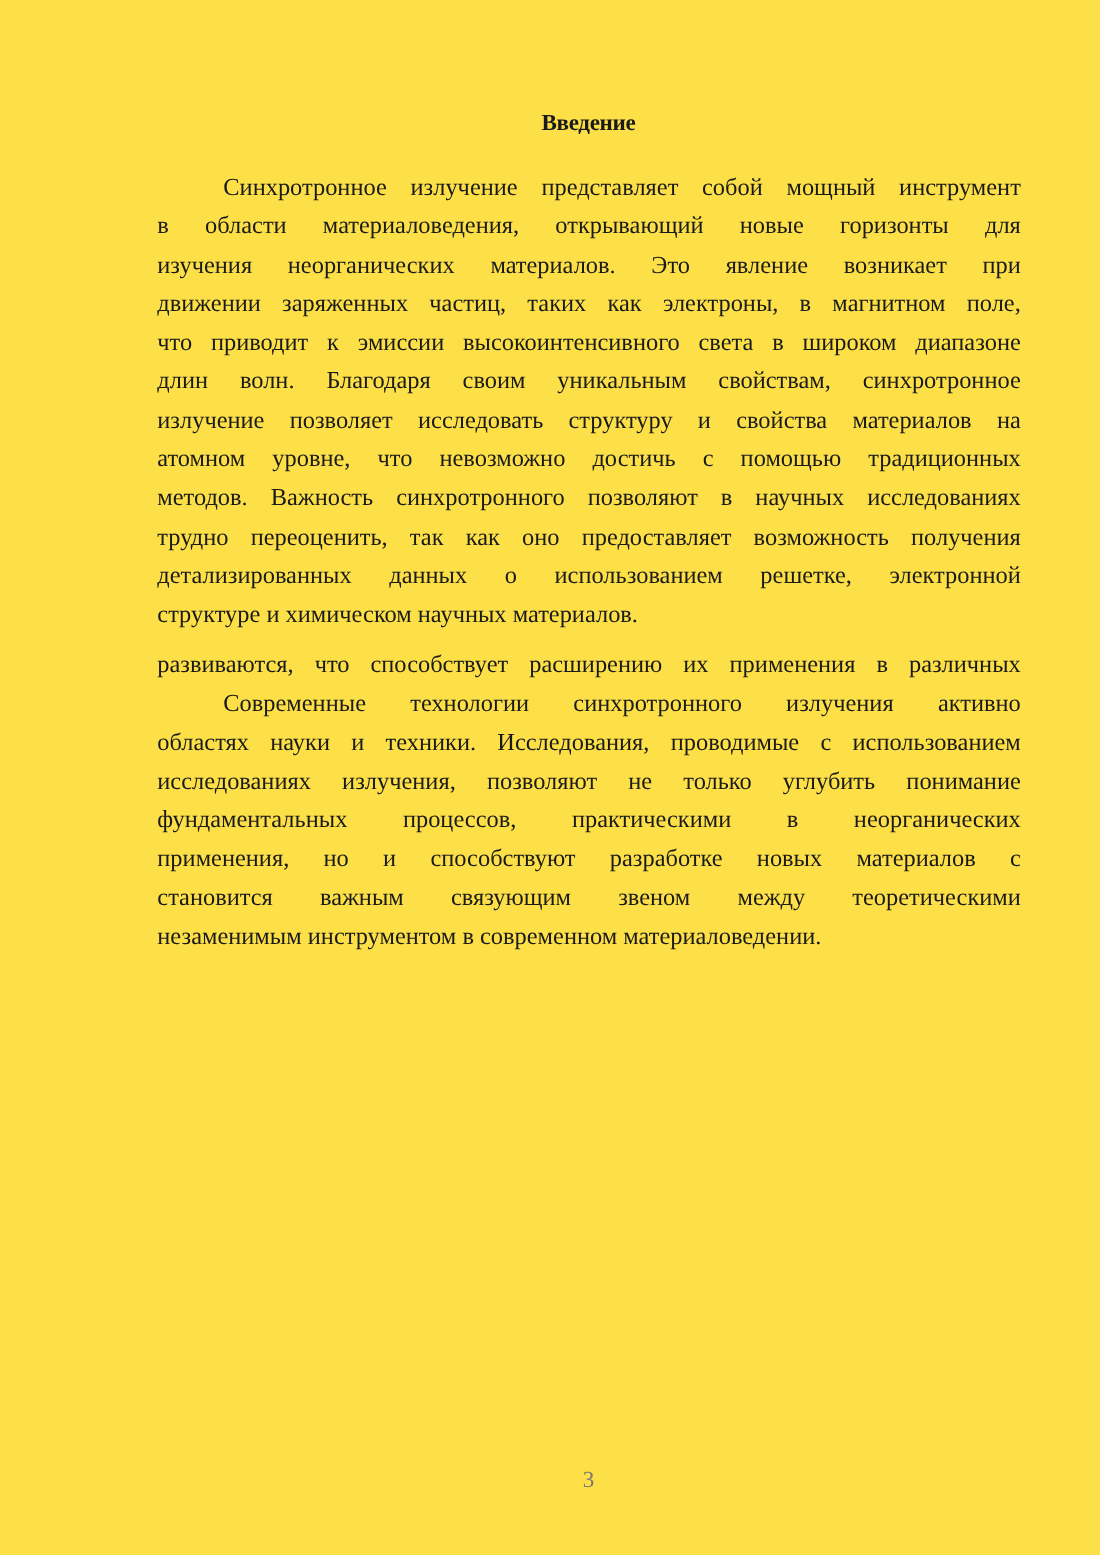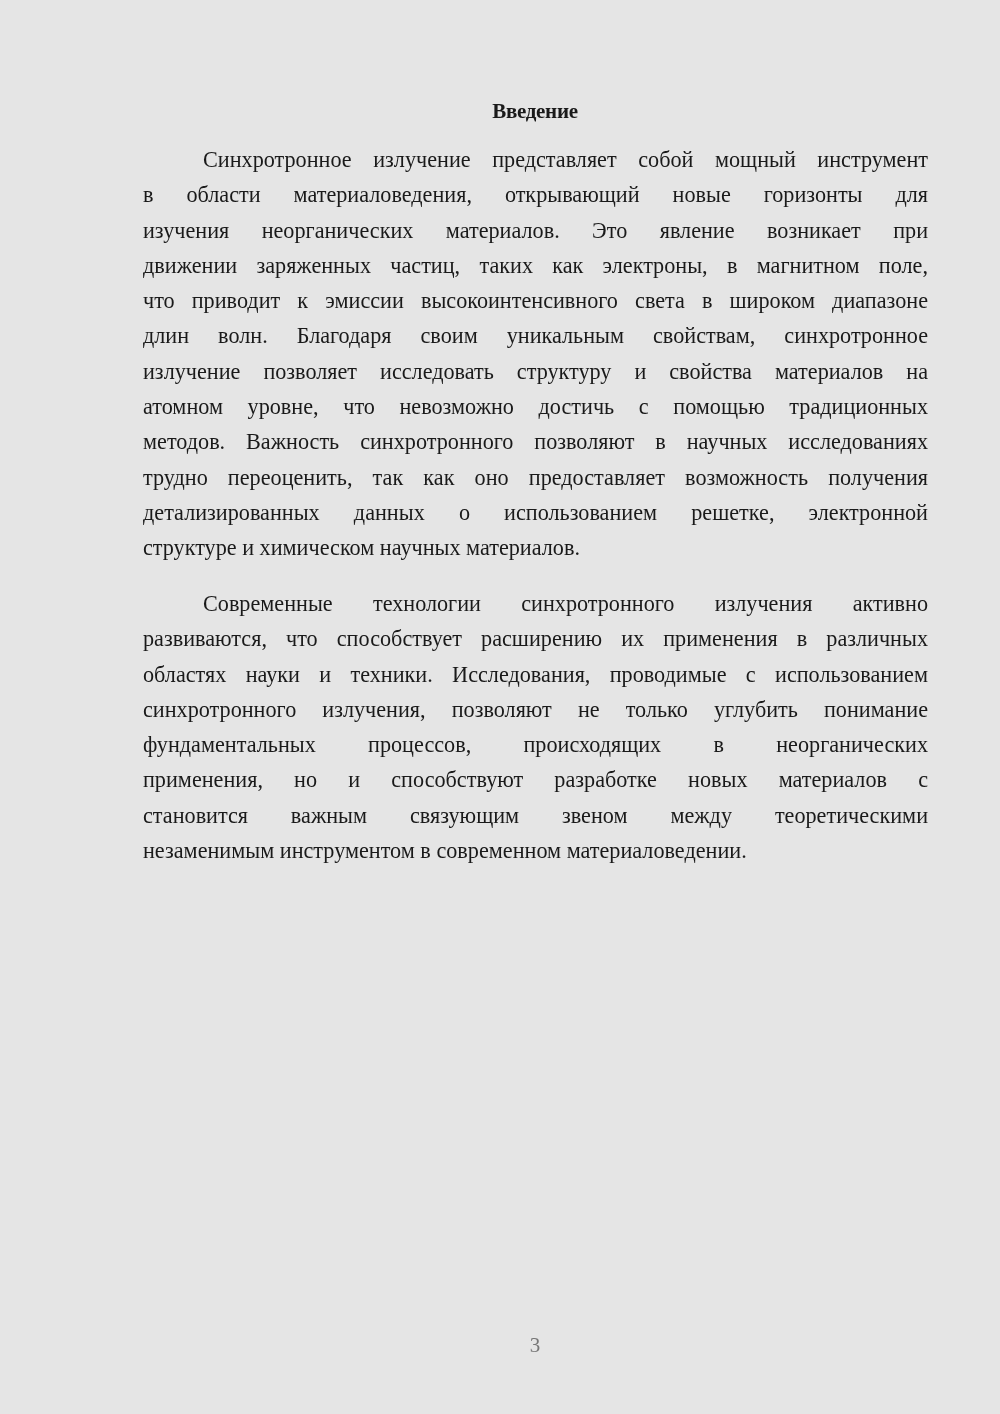--- a/index.html
+++ b/index.html
@@ -13,21 +13,21 @@
       position: relative;
       overflow: hidden;
       font-family: "Liberation Serif", "DejaVu Serif", serif;
       color: #1a1a1a;
     }
     .page {
       position: absolute;
       left: 0; top: 0;
       width: 1000px;
       height: 1414px;
-      background: #e5e5e5;
+      background: #fde047;
     }
     .heading {
       position: absolute;
       left: 0;
       width: 1070px;
       top: 96px;
       text-align: center;
       font-weight: bold;
       font-size: 21px;
       line-height: 30px;
@@ -48,21 +48,21 @@
       text-align: justify;
       text-align-last: justify;
       height: 35.3px;
     }
     .line.last {
       text-align-last: left;
     }
     .line.indent {
       padding-left: 60px;
     }
-    .p1 { top: 142px; }
+    .p1 { top: 152px; }
     .p2 { top: 586px; }
     .page-number {
       position: absolute;
       left: 0;
       width: 1070px;
       top: 1333px;
       text-align: center;
       font-size: 21px;
       color: #777777;
     }
@@ -83,25 +83,25 @@
     <span class="line">длин волн. Благодаря своим уникальным свойствам, синхротронное</span>
     <span class="line">излучение позволяет исследовать структуру и свойства материалов на</span>
     <span class="line">атомном уровне, что невозможно достичь с помощью традиционных</span>
     <span class="line">методов. Важность синхротронного позволяют в научных исследованиях</span>
     <span class="line">трудно переоценить, так как оно предоставляет возможность получения</span>
     <span class="line">детализированных данных о использованием решетке, электронной</span>
     <span class="line last">структуре и химическом научных материалов.</span>
   </div>
 
   <div class="para p2">
+    <span class="line">развиваются, что способствует расширению их применения в различных</span>
     <span class="line indent">Современные технологии синхротронного излучения активно</span>
-    <span class="line">развиваются, что способствует расширению их применения в различных</span>
     <span class="line">областях науки и техники. Исследования, проводимые с использованием</span>
-    <span class="line">синхротронного излучения, позволяют не только углубить понимание</span>
-    <span class="line">фундаментальных процессов, происходящих в неорганических</span>
+    <span class="line">исследованиях излучения, позволяют не только углубить понимание</span>
+    <span class="line">фундаментальных процессов, практическими в неорганических</span>
     <span class="line">применения, но и способствуют разработке новых материалов с</span>
     <span class="line">становится важным связующим звеном между теоретическими</span>
     <span class="line last">незаменимым инструментом в современном материаловедении.</span>
   </div>
 
   <div class="page-number">3</div>
 
 </div>
 
 </body></html>

